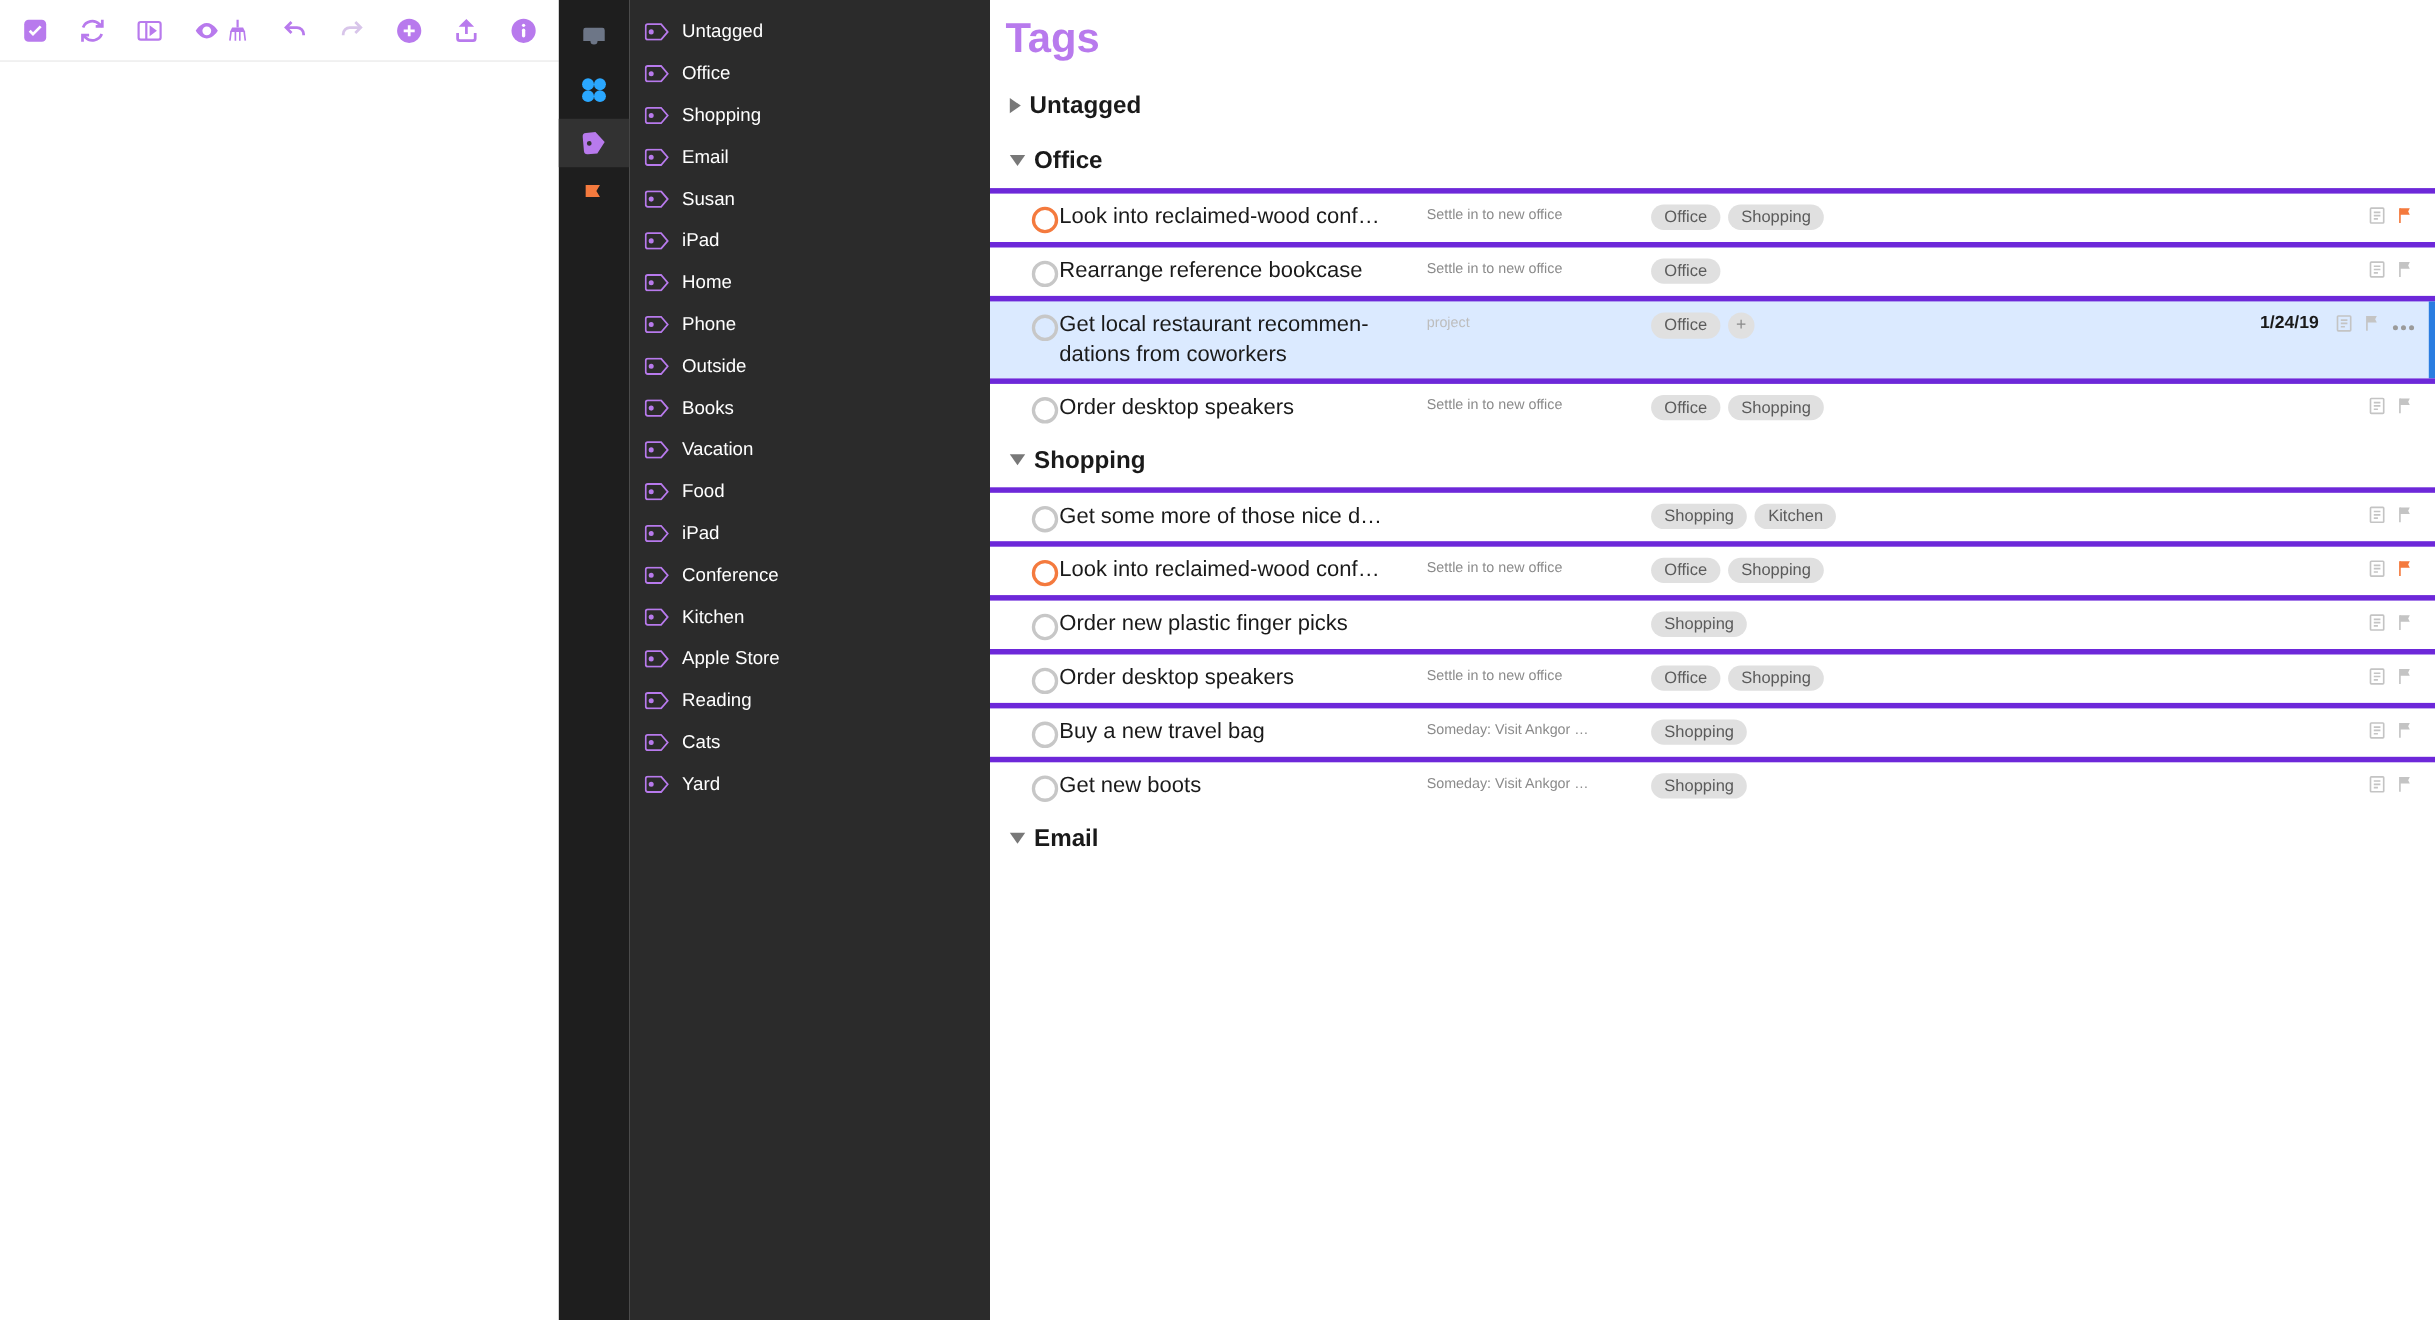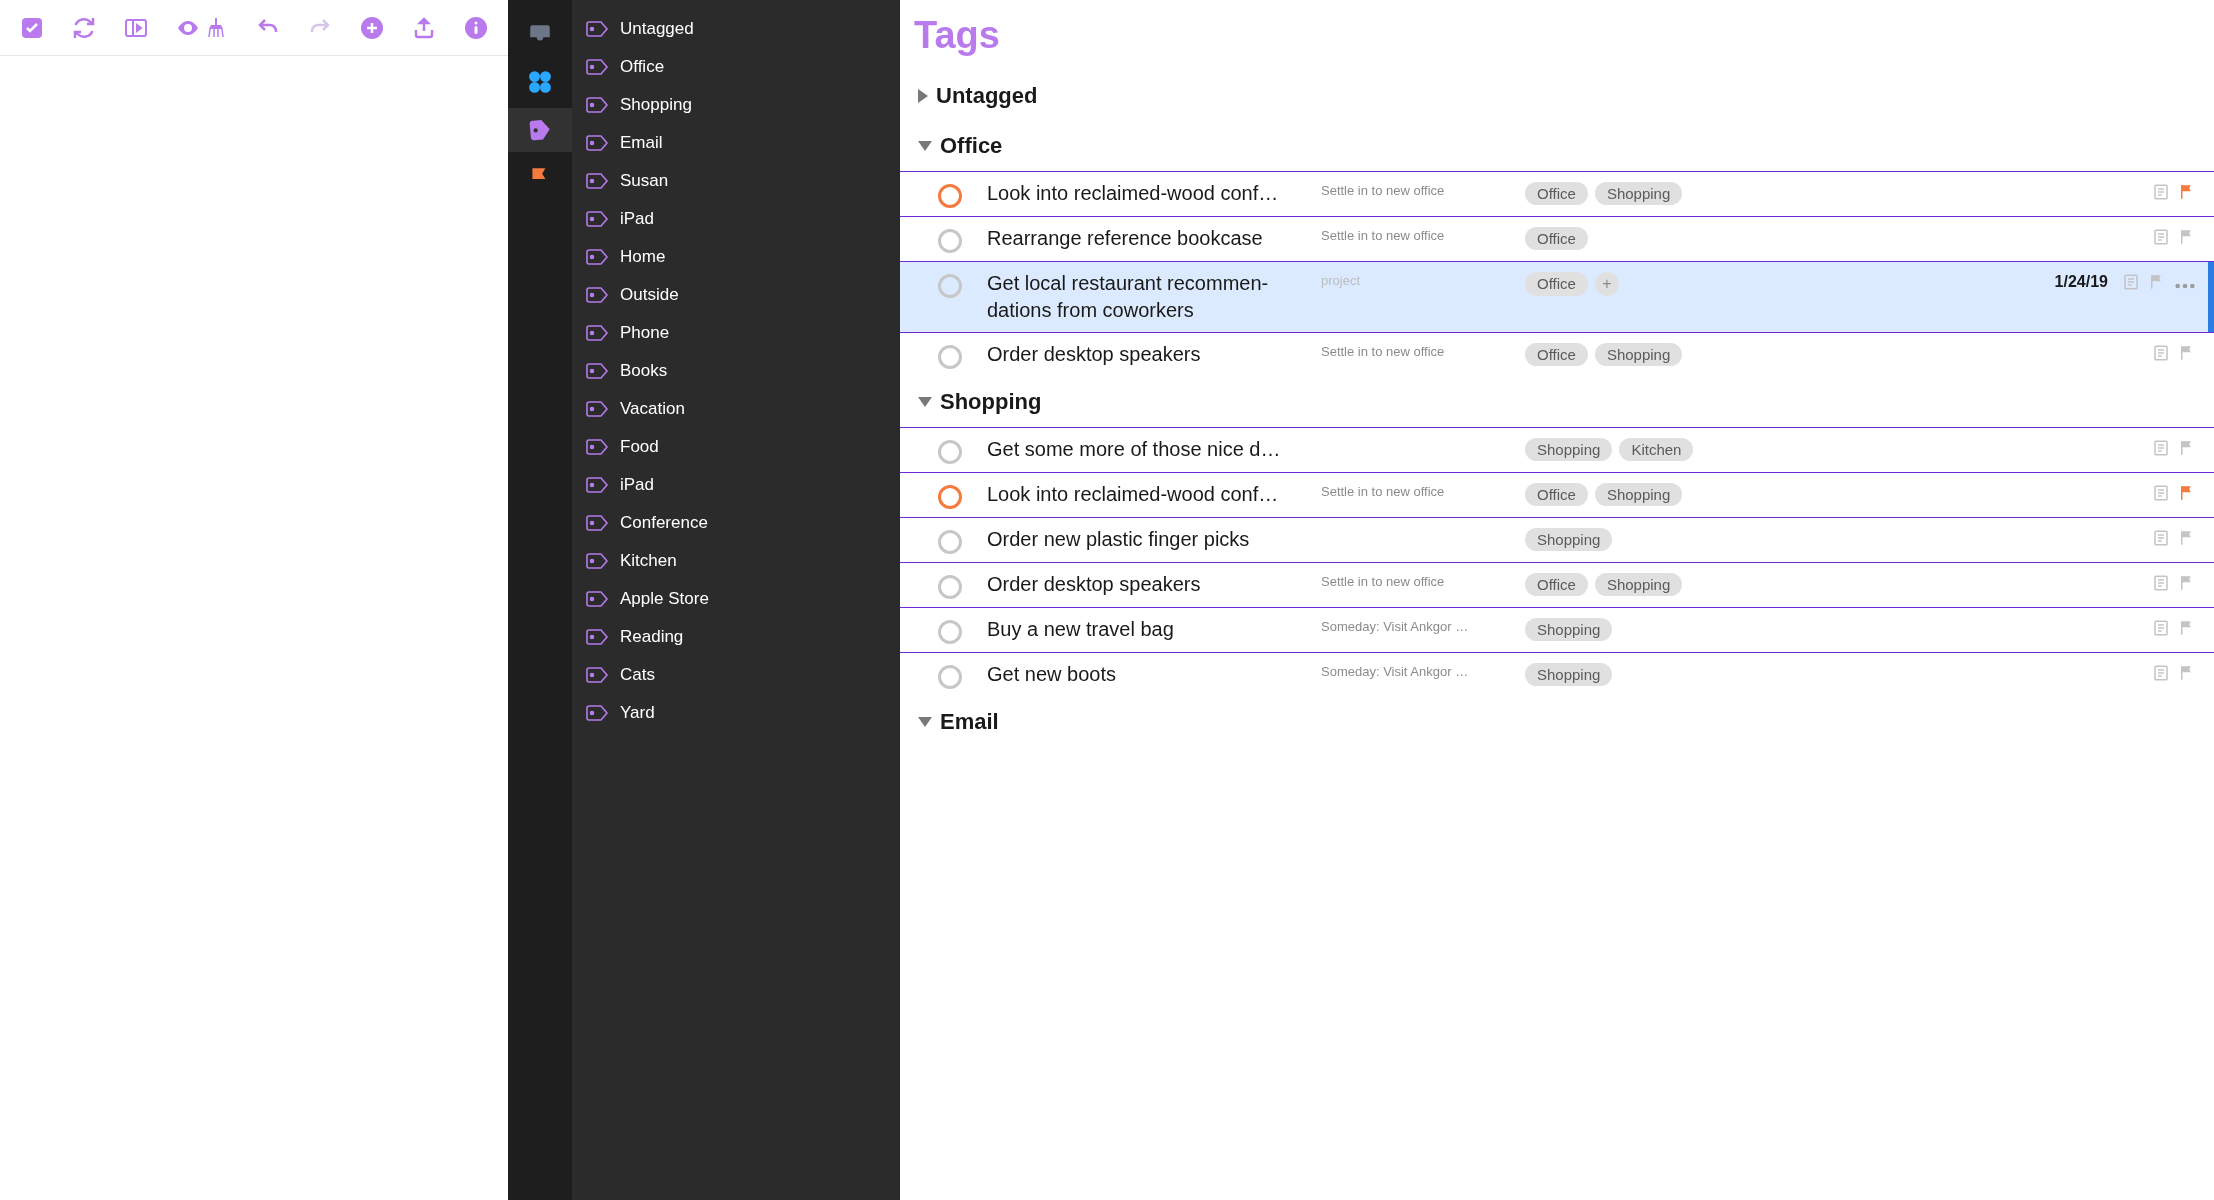--- a/index.html
+++ b/index.html
@@ -37,21 +37,21 @@
 .main-title { font-size:38px; font-weight:700; color:#b87aed; padding:14px 0 14px 14px; }
 .section { }
 .sec-header { display:flex; align-items:center; gap:8px; padding:12px 18px; cursor:pointer; border-top:1px solid #eee; }
 .sec-header:first-of-type { border-top:none; }
 .sec-tri { width:0; height:0; border-style:solid; }
 .sec-tri.right { border-width:7px 0 7px 10px; border-color:transparent transparent transparent #787878; }
 .sec-tri.down { border-width:10px 7px 0 7px; border-color:#787878 transparent transparent transparent; }
 .sec-title { font-size:22px; font-weight:700; color:#1a1a1a; }
 
 .tasks { }
-.task { display:flex; align-items:flex-start; padding:8px 18px 8px 38px; border-top:1px solid #6d28d9; gap:25px; position:relative; }
+.task { display:flex; align-items:flex-start; padding:8px 18px 8px 38px; border-top:5px solid #6d28d9; gap:1px; position:relative; }
 .task.selected { background:#dbeaff; }
 .task.selected::after { content:""; position:absolute; right:0; top:0; bottom:0; width:6px; background:#2a7de1; }
 .status { width:24px; height:24px; border-radius:50%; border:3px solid #c7c7c7; flex-shrink:0; margin-top:4px; }
 .status.due { border-color:#f47a3e; }
 .task-body { display:flex; flex:1; gap:14px; align-items:flex-start; min-width:0; }
 .title-wrap { width:320px; flex-shrink:0; font-size:20px; color:#1a1a1a; line-height:1.35; overflow:hidden; }
 .title-wrap.trunc { white-space:nowrap; text-overflow:ellipsis; }
 .proj-wrap { width:190px; flex-shrink:0; font-size:13px; color:#8b8b8b; white-space:nowrap; overflow:hidden; text-overflow:ellipsis; padding-top:3px; }
 .proj-wrap.placeholder { color:#bdbdbd; }
 .tags-wrap { flex:1; display:flex; gap:7px; flex-wrap:wrap; padding-top:2px; }
@@ -236,30 +236,30 @@
           </span>
           <span>Home</span>
         </div>
         <div class="sb-row">
           <span class="tag-icon">
             <svg viewBox="0 0 24 16" fill="none" stroke="currentColor" stroke-width="1.6">
               <path d="M1 3a2 2 0 012-2h12l6 7-6 7H3a2 2 0 01-2-2V3z"></path>
               <circle cx="6" cy="8" r="1.5" fill="currentColor"></circle>
             </svg>
           </span>
+          <span>Phone</span>
+        </div>
+        <div class="sb-row">
+          <span class="tag-icon">
+            <svg viewBox="0 0 24 16" fill="none" stroke="currentColor" stroke-width="1.6">
+              <path d="M1 3a2 2 0 012-2h12l6 7-6 7H3a2 2 0 01-2-2V3z"></path>
+              <circle cx="6" cy="8" r="1.5" fill="currentColor"></circle>
+            </svg>
+          </span>
           <span>Outside</span>
-        </div>
-        <div class="sb-row">
-          <span class="tag-icon">
-            <svg viewBox="0 0 24 16" fill="none" stroke="currentColor" stroke-width="1.6">
-              <path d="M1 3a2 2 0 012-2h12l6 7-6 7H3a2 2 0 01-2-2V3z"></path>
-              <circle cx="6" cy="8" r="1.5" fill="currentColor"></circle>
-            </svg>
-          </span>
-          <span>Phone</span>
         </div>
         <div class="sb-row">
           <span class="tag-icon">
             <svg viewBox="0 0 24 16" fill="none" stroke="currentColor" stroke-width="1.6">
               <path d="M1 3a2 2 0 012-2h12l6 7-6 7H3a2 2 0 01-2-2V3z"></path>
               <circle cx="6" cy="8" r="1.5" fill="currentColor"></circle>
             </svg>
           </span>
           <span>Books</span>
         </div>

